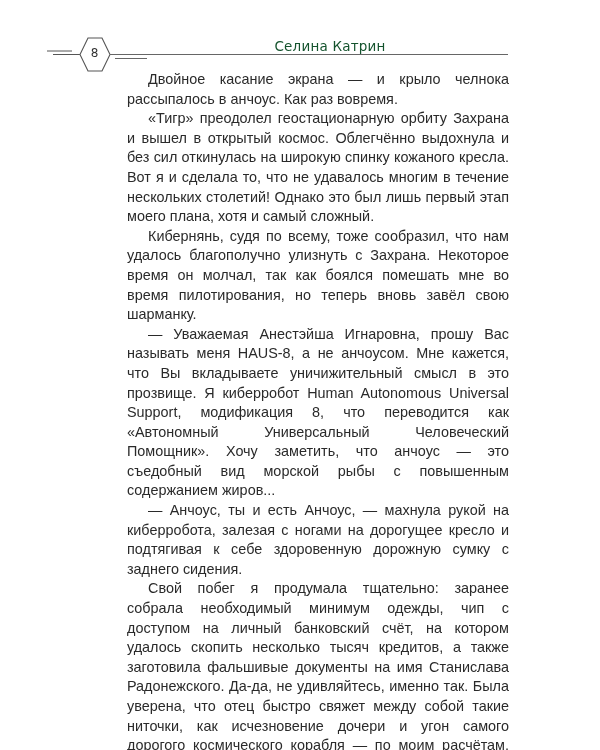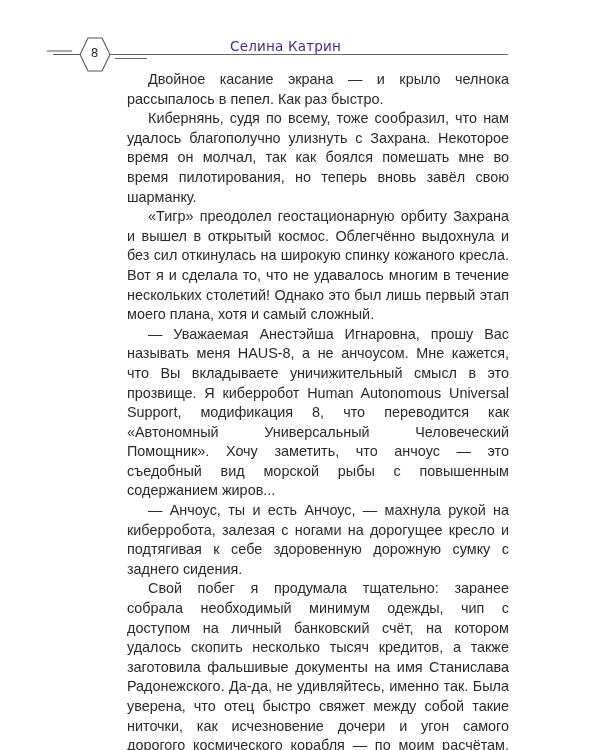--- a/index.html
+++ b/index.html
@@ -1,22 +1,22 @@
 <!DOCTYPE html>
 <html><head>
   <meta charset="utf-8">
   <style>
     html, body { margin: 0; padding: 0; background: #ffffff; }
     body { width: 600px; height: 750px; position: relative; overflow: hidden; }
     .page { position: absolute; left: 0; top: 0; width: 600px; height: 750px; background: #ffffff; }
     .header { position: absolute; left: 0; top: 30px; width: 600px; height: 50px; }
     .header svg { position: absolute; left: 0; top: 0; }
     .running-title {
-      position: absolute; left: 230px; top: 8px; width: 200px; 
-      font-family: "DejaVu Sans", sans-serif; font-size: 13.5px; color: #4c1d95; letter-spacing: 0.2px;
+      position: absolute; left: 230px; top: 8px; width: 200px; text-align: center;
+      font-family: "DejaVu Sans", sans-serif; font-size: 13.5px; color: #14532d; letter-spacing: 0.2px;
     }
     .page-num {
       position: absolute; left: 78px; top: 16px; width: 33px; text-align: center;
       font-family: "DejaVu Sans", sans-serif; font-size: 12px; color: #333;
     }
     .body-text {
       position: absolute; left: 127px; top: 70px; width: 382px;
       font-family: "Liberation Sans", sans-serif; font-size: 14.4px; line-height: 19.6px;
       color: #2a2a2a; text-align: justify; hyphens: manual;
     }
@@ -36,20 +36,20 @@
 
       <line x1="110" y1="24.5" x2="508" y2="24.5" stroke="#666" stroke-width="1.2"></line>
 
       <line x1="115" y1="28.5" x2="147" y2="28.5" stroke="#666" stroke-width="1"></line>
     </svg>
     <div class="page-num">8</div>
     <div class="running-title">Селина Катрин</div>
   </div>
 
   <div class="body-text">
-    <p>Двойное касание экрана — и крыло челнока рассыпалось в пепел. Как раз быстро.</p>
+    <p>Двойное касание экрана — и крыло челнока рассыпалось в анчоус. Как раз вовремя.</p>
+    <p>«Тигр» преодолел геостационарную орбиту Захрана и вышел в открытый космос. Облегчённо выдохнула и без сил откинулась на широкую спинку кожаного кресла. Вот я и сделала то, что не удавалось многим в течение нескольких столетий! Однако это был лишь первый этап моего плана, хотя и самый сложный.</p>
     <p>Кибернянь, судя по всему, тоже сообразил, что нам удалось благополучно улизнуть с Захрана. Некоторое время он молчал, так как боялся помешать мне во время пилотирования, но теперь вновь завёл свою шарманку.</p>
-    <p>«Тигр» преодолел геостационарную орбиту Захрана и вышел в открытый космос. Облегчённо выдохнула и без сил откинулась на широкую спинку кожаного кресла. Вот я и сделала то, что не удавалось многим в течение нескольких столетий! Однако это был лишь первый этап моего плана, хотя и самый сложный.</p>
     <p>— Уважаемая Анестэйша Игнаровна, прошу Вас называть меня HAUS-8, а не анчоусом. Мне кажется, что Вы вкладываете уничижительный смысл в это прозвище. Я киберробот Human Autonomous Universal Support, модификация 8, что переводится как «Автономный Универсальный Человеческий Помощник». Хочу заметить, что анчоус — это съедобный вид морской рыбы с повышенным содержанием жиров...</p>
     <p>— Анчоус, ты и есть Анчоус, — махнула рукой на киберробота, залезая с ногами на дорогущее кресло и подтягивая к себе здоровенную дорожную сумку с заднего сидения.</p>
     <p>Свой побег я продумала тщательно: заранее собрала необходимый минимум одежды, чип с доступом на личный банковский счёт, на котором удалось скопить несколько тысяч кредитов, а также заготовила фальшивые документы на имя Станислава Радонежского. Да-да, не удивляйтесь, именно так. Была уверена, что отец быстро свяжет между собой такие ниточки, как исчезновение дочери и угон самого дорогого космического корабля — по моим расчётам, единственного, на котором возможно было прорваться сквозь мусорную заслонку Захрана. А имея такие связи и кредиты, родитель сможет подать на меня в розыск не только в Планетарную Службу, но и в Межгалактическую Полицию.</p>
   </div>
 </div>
 
 </body></html>

